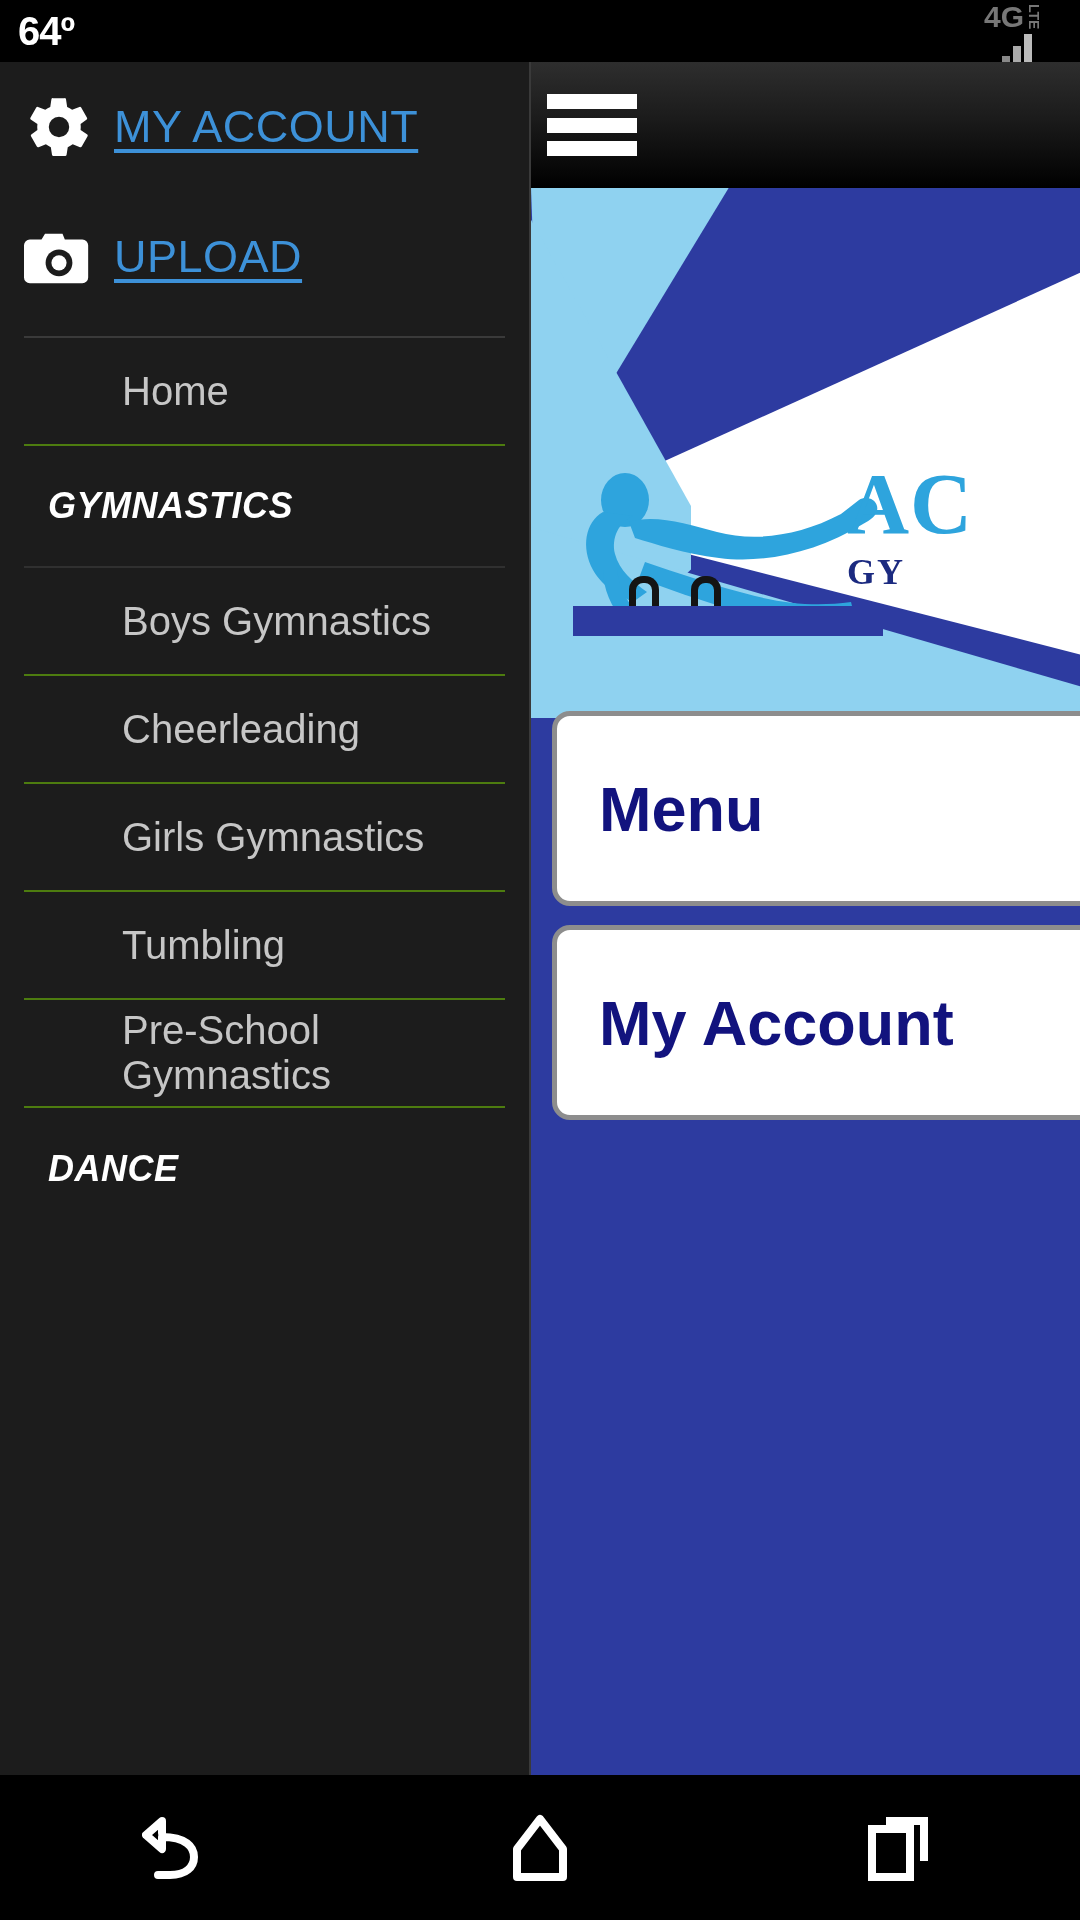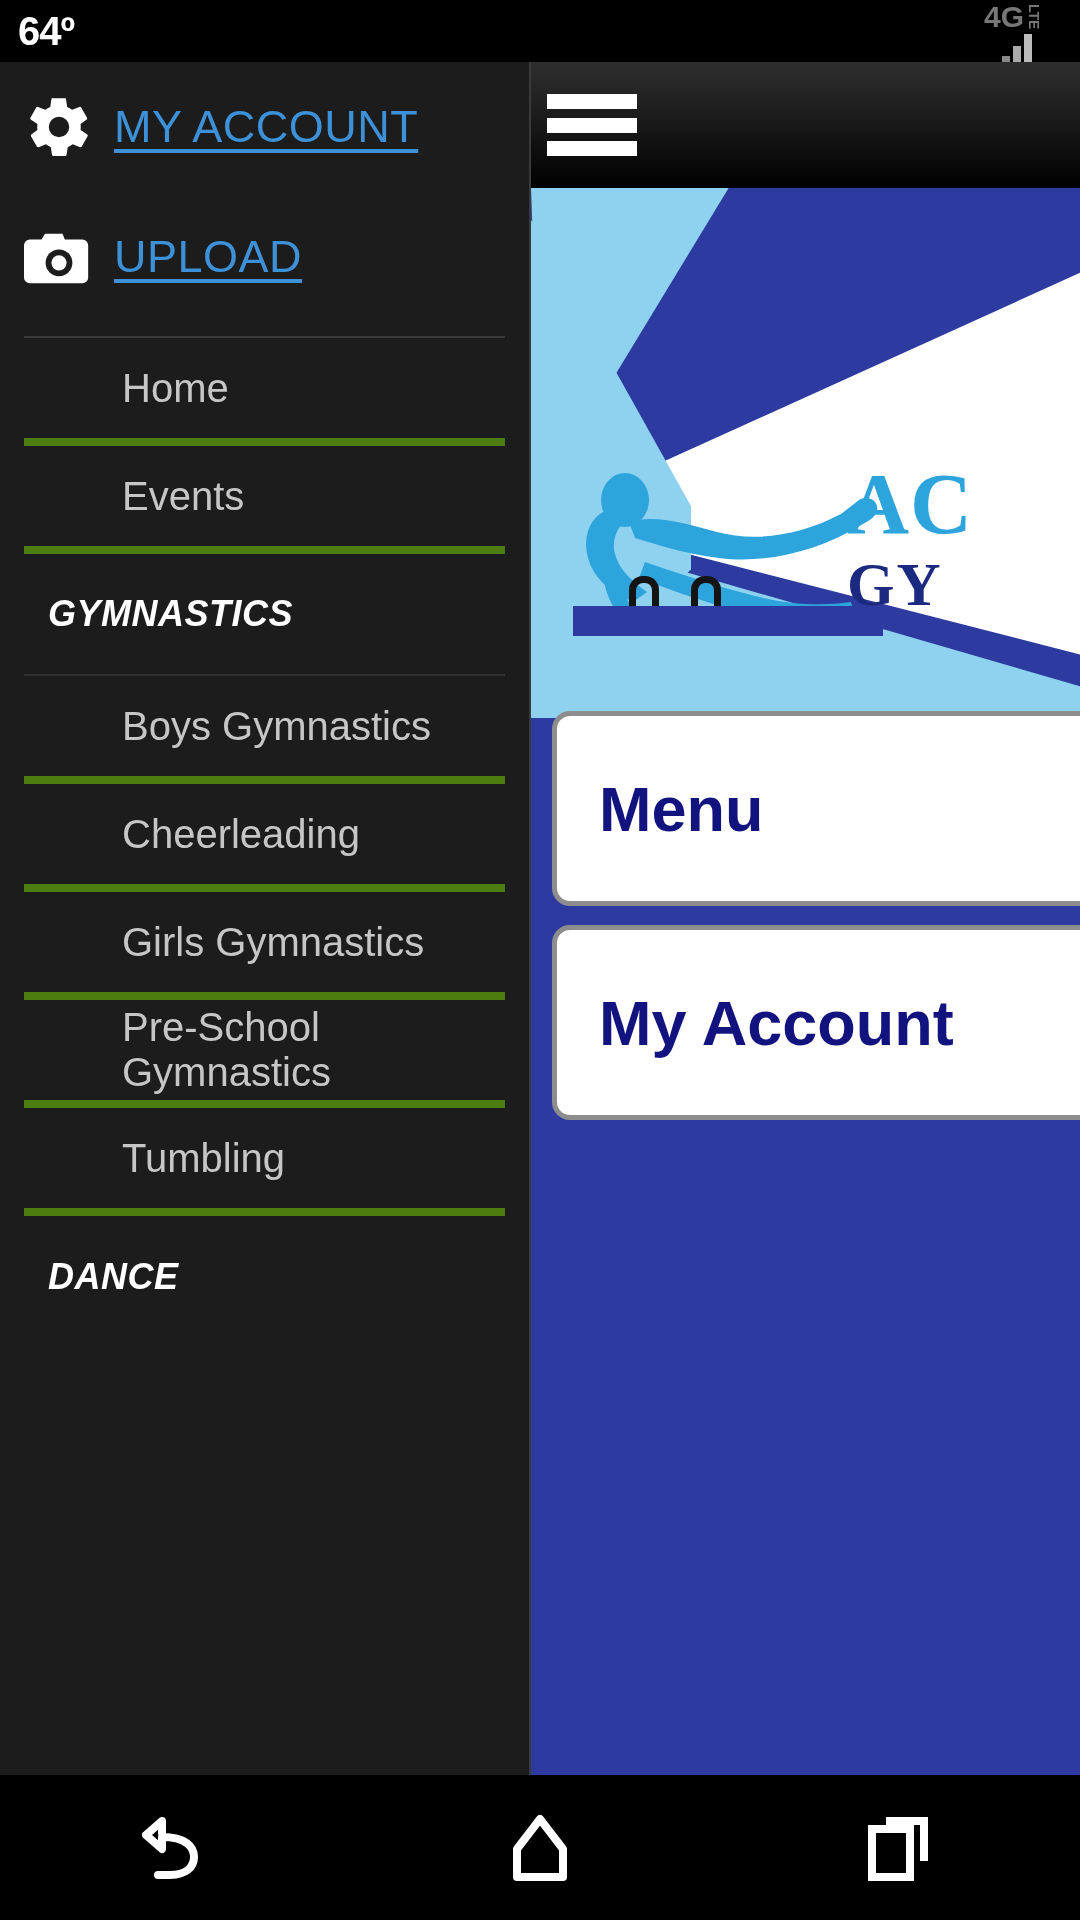--- a/index.html
+++ b/index.html
@@ -48,21 +48,21 @@
     background:#2d3ba0; }
   .pommel { position:absolute; width:30px; height:34px;
     border:7px solid #141414; border-bottom:none;
     border-radius:14px 14px 0 0; top:388px; }
   #pommel1 { left:98px; }
   #pommel2 { left:160px; }
 
   #logo-text { position:absolute; left:316px; top:276px; }
   #logo-ac { color:#2ea4dd; font-size:86px; font-weight:bold;
     font-family:"Liberation Serif", serif; line-height:0.95; letter-spacing:1px; }
-  #logo-gy { color:#1b2a80; font-size:61px; font-weight:bold;
+  #logo-gy { color:#1b2a80; font-size:36px; font-weight:bold;
     font-family:"Liberation Serif", serif; line-height:1; letter-spacing:2px;
     margin-top:8px; }
 
   .wv-btn { position:absolute; left:21px; width:560px; height:195px;
     background:#fff; border:5px solid #8d8d8d; border-radius:18px;
     display:flex; align-items:center; }
   .wv-btn span { color:#12137e; font-size:63px; font-weight:bold;
     padding-left:42px; }
   #btn-menu { top:649px; }
   #btn-account { top:863px; }
@@ -76,21 +76,21 @@
     padding-left:24px; }
   .top-link .label { color:#3d91d8; font-size:45px; font-weight:400;
     text-decoration:underline; text-underline-offset:7px;
     letter-spacing:0.5px; margin-left:20px; }
 
   .gear-icon, .cam-icon { width:70px; height:70px; flex:0 0 70px; }
 
   #divider-top { height:2px; background:#3a3a3a; margin:14px 24px 0 24px; }
 
   .nav-item { height:108px; display:flex; align-items:center;
-    padding-left:98px; border-bottom:8px solid #4d7c0f;
+    padding-left:98px; border-bottom:2px solid #4d7c0f;
     margin:0 24px; }
   .nav-item .txt { color:#c6c6c6; font-size:40px; font-weight:400; }
 
   .nav-head { height:122px; display:flex; align-items:center;
     padding-left:24px; border-bottom:2px solid #303030; margin:0 24px; }
   .nav-head .txt { color:#ffffff; font-size:36px; font-weight:bold;
     letter-spacing:0.5px;font-style:italic; }
   .nav-head.last { border-bottom:none; }
 
   
@@ -223,40 +223,37 @@
       </svg>
       <span class="label">UPLOAD</span>
     </div>
 
     <div id="divider-top"></div>
 
     <div id="drawer-list">
         <div class="nav-item">
           <span class="txt">Home</span>
         </div>
-        <div class="nav-item">
-          <span class="txt">Events</span>
-        </div>
         <div class="nav-head">
           <span class="txt">GYMNASTICS</span>
         </div>
         <div class="nav-item">
           <span class="txt">Boys Gymnastics</span>
         </div>
         <div class="nav-item">
           <span class="txt">Cheerleading</span>
         </div>
         <div class="nav-item">
           <span class="txt">Girls Gymnastics</span>
         </div>
         <div class="nav-item">
+          <span class="txt">Tumbling</span>
+        </div>
+        <div class="nav-item">
           <span class="txt">Pre-School Gymnastics</span>
-        </div>
-        <div class="nav-item">
-          <span class="txt">Tumbling</span>
         </div>
         <div class="nav-head last">
           <span class="txt">DANCE</span>
         </div>
       </div>
   </div>
 
   <div id="navbar">
     <div class="navbtn">
       <svg width="76" height="70" viewBox="0 0 38 35">

